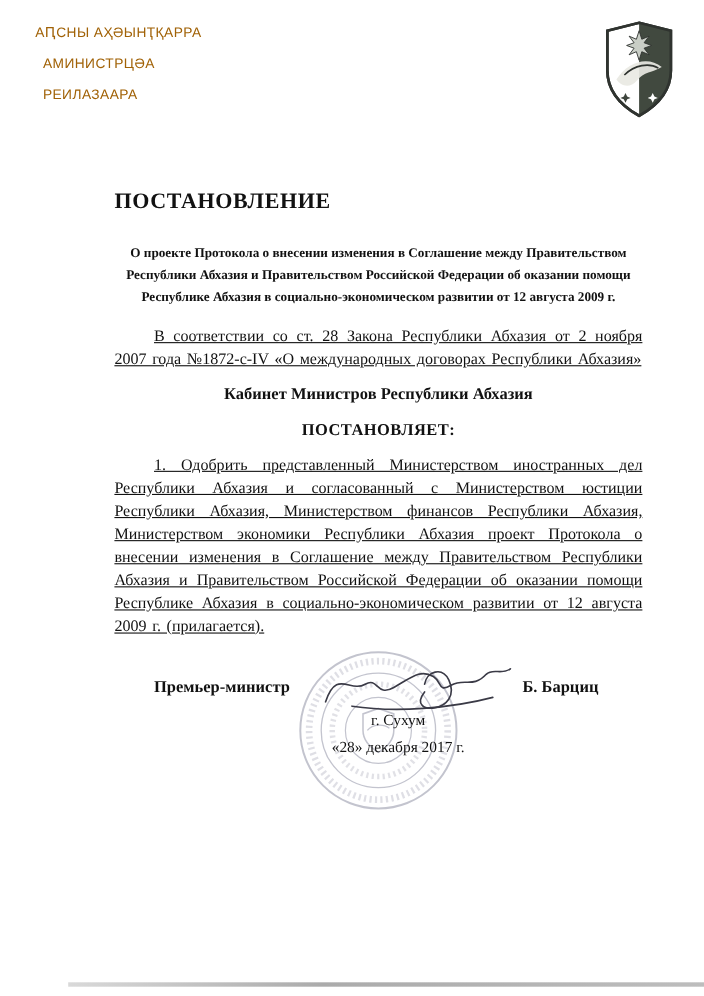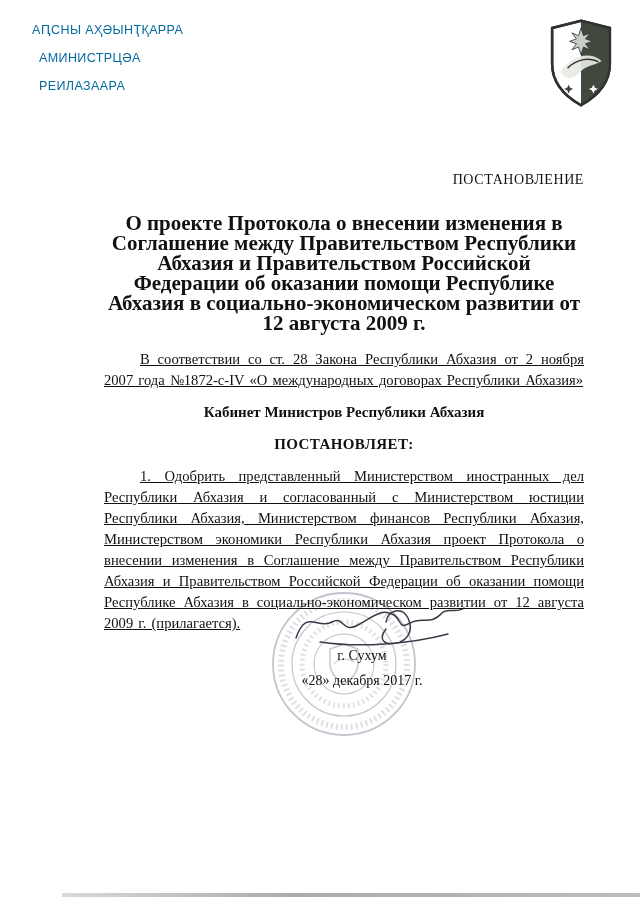--- a/index.html
+++ b/index.html
@@ -6,35 +6,35 @@
   body{
     width:640px;height:905px;background:#ffffff;position:relative;
     font-family:"Liberation Serif","DejaVu Serif",serif;color:#111;
     overflow:hidden;
   }
   
   .letterhead{
     position:absolute;top:22px;left:30px;right:26px;
     display:flex;justify-content:space-between;align-items:flex-start;
     font-family:"Liberation Sans","DejaVu Sans",sans-serif;
-    font-size:12.5px;letter-spacing:.4px;color:#0369a1;
+    font-size:12.5px;letter-spacing:.4px;color:#a16207;
   }
   .lh-col div{margin-bottom:14px;white-space:nowrap;}
   .lh-left{padding-left:2px;}
   .lh-left div:nth-child(2),.lh-left div:nth-child(3){padding-left:7px;}
   .lh-right{text-align:center;padding-right:4px;}
   .emblem{width:66px;height:90px;margin-top:-4px;}
   
   .content{position:absolute;top:172px;left:104px;right:56px;z-index:3;}
   .doc-title{
-    text-align:right;font-size:14px;font-weight:normal;letter-spacing:.6px;
+    text-align:left;font-size:20px;font-weight:bold;letter-spacing:.6px;
     margin:0 0 25px 0;
   }
   .subject{
-    font-weight:bold;text-align:center;font-size:21px;line-height:20px;
+    font-weight:bold;text-align:center;font-size:12px;line-height:20px;
     margin:0 auto 16px auto;max-width:485px;
   }
   .para{
     font-size:14.6px;line-height:21px;text-align:justify;text-indent:36px;
     margin:0;word-spacing:1.5px;text-decoration:underline;
   }
   .preamble{margin-bottom:4px;}
   .center-bold{text-align:center;font-weight:bold;font-size:15px;margin:13px 0 0 0;}
   .resolves{margin:15px 0 13px 0;letter-spacing:.4px;}
   
@@ -115,20 +115,24 @@
   <p class="subject">О проекте Протокола о внесении изменения в Соглашение между Правительством Республики Абхазия и Правительством Российской Федерации об оказании помощи Республике Абхазия в социально-экономическом развитии от 12 августа 2009 г.</p>
 
   <p class="para preamble">В соответствии со ст. 28 Закона Республики Абхазия от 2 ноября 2007 года №1872-с-IV «О международных договорах Республики Абхазия»</p>
 
   <p class="center-bold">Кабинет Министров Республики Абхазия</p>
 
   <p class="center-bold resolves">ПОСТАНОВЛЯЕТ:</p>
 
   <p class="para">1. Одобрить представленный Министерством иностранных дел Республики Абхазия и согласованный с Министерством юстиции Республики Абхазия, Министерством финансов Республики Абхазия, Министерством экономики Республики Абхазия проект Протокола о внесении изменения в Соглашение между Правительством Республики Абхазия и Правительством Российской Федерации об оказании помощи Республике Абхазия в социально-экономическом развитии от 12 августа 2009 г. (прилагается).</p>
 
+  <div class="sig-row">
+    <span>Премьер-министр</span>
+    <span>Б. Барциц</span>
+  </div>
 
   <div class="footer-block">
     <div>г. Сухум</div>
     <div>«28» декабря 2017 г.</div>
   </div>
 </main>
 
 <div class="scan-edge"></div>
 
 </body></html>

